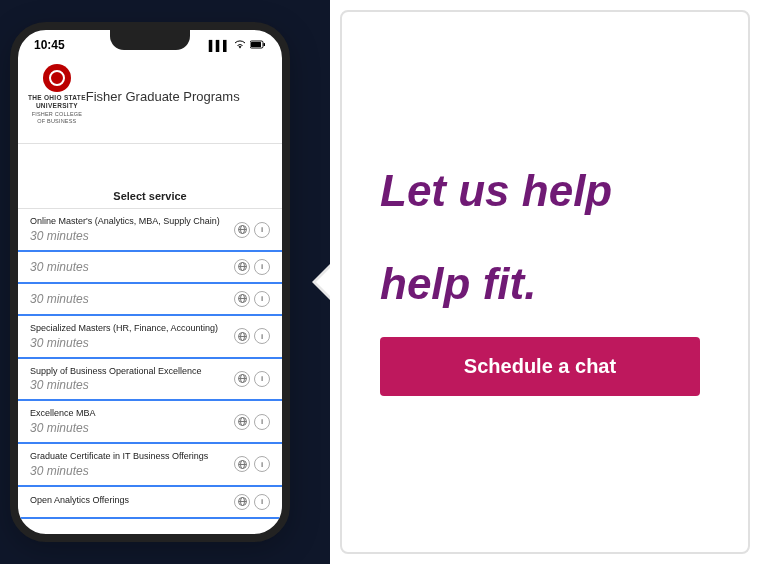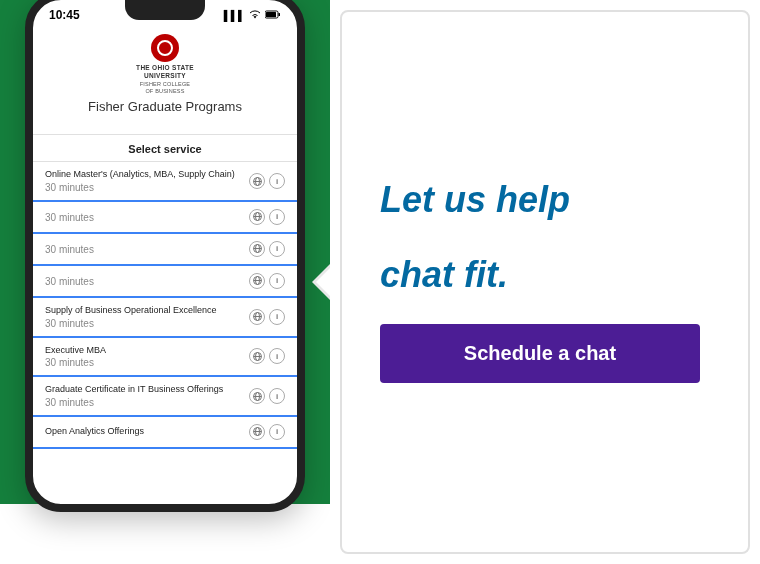--- a/index.html
+++ b/index.html
@@ -8,25 +8,24 @@
       height: 564px;
       display: flex;
       background: #ffffff;
       font-family: -apple-system, BlinkMacSystemFont, 'Segoe UI', Arial, sans-serif;
       overflow: hidden;
     }
 
     
     .left-panel {
       width: 330px;
-      height: 504px;
-      background: #15803d;
-      display: flex;
-      align-items: center;
-      justify-content: center;
+      height: 564px;
+      background: #0f172a;
+      display: flex;
+      align-items: center;
       padding: 20px 10px;
     }
 
     
     .phone {
       width: 280px;
       height: 520px;
       background: #ffffff;
       border-radius: 36px;
       border: 8px solid #222222;
@@ -77,23 +76,23 @@
     .phone-content {
       flex: 1;
       overflow: hidden;
       display: flex;
       flex-direction: column;
     }
 
     
     .app-header {
       display: flex;
-      flex-direction: column;
-      align-items: center;
-      padding: 8px 10px 20px;
+      flex-direction: row;
+      align-items: center;
+      padding: 8px 10px 14px;
       border-bottom: 1px solid #e0e0e0;
       flex-shrink: 0;
     }
 
     .osu-logo-container {
       display: flex;
       flex-direction: column;
       align-items: center;
       margin-bottom: 4px;
     }
@@ -141,20 +140,21 @@
       color: #333333;
       font-weight: 400;
     }
 
     
     .service-section {
       flex: 1;
       overflow: hidden;
       display: flex;
       flex-direction: column;
+      margin-top: 38px;
     }
 
     .service-section-header {
       font-size: 11px;
       font-weight: 700;
       text-align: center;
       padding: 8px 0 6px;
       color: #222222;
       border-bottom: 1px solid #e0e0e0;
       flex-shrink: 0;
@@ -184,23 +184,24 @@
       color: #222222;
       font-weight: 400;
       line-height: 1.3;
       white-space: nowrap;
       overflow: hidden;
       text-overflow: ellipsis;
       max-width: 190px;
     }
 
     .service-item-duration {
-      font-size: 10px;
+      font-size: 12px;
       color: #888888;
       margin-top: 1px;
+      font-style: italic;
     }
 
     .service-item-icons {
       display: flex;
       align-items: center;
       gap: 4px;
       flex-shrink: 0;
     }
 
     .icon-globe, .icon-info {
@@ -257,30 +258,30 @@
 
     .bubble-border {
       position: absolute;
       inset: 10px;
       border: 2px solid #e0e0e0;
       border-radius: 8px;
       pointer-events: none;
     }
 
     .headline {
-      font-size: 36px;
+      font-size: 44px;
       font-weight: 900;
-      color: #0369a1;
+      color: #701a75;
       line-height: 1.05;
       margin-bottom: 30px;
       font-style: italic;
     }
 
     .schedule-btn {
-      background: #4c1d95;
+      background: #be185d;
       color: #ffffff;
       border: none;
       padding: 18px 20px;
       font-size: 20px;
       font-weight: 700;
       border-radius: 4px;
       cursor: pointer;
       width: 100%;
       max-width: 320px;
       text-align: center;
@@ -379,20 +380,21 @@
                     <ellipse cx="4.5" cy="4.5" rx="2" ry="4" fill="none" stroke="#777" stroke-width="1"></ellipse>
                     <line x1="0.5" y1="4.5" x2="8.5" y2="4.5" stroke="#777" stroke-width="1"></line>
                   </svg>
               </div>
               <div class="icon-info">i</div>
             </div>
           </div>
 
           <div class="service-item">
             <div class="service-item-info">
+              <div class="service-item-name">Specialized Masters (HR, Finance, Accounting)</div>
               <div class="service-item-duration">30 minutes</div>
             </div>
             <div class="service-item-icons">
               <div class="icon-globe">
                 <svg width="9" height="9" viewBox="0 0 9 9">
                     <circle cx="4.5" cy="4.5" r="4" fill="none" stroke="#777" stroke-width="1"></circle>
                     <ellipse cx="4.5" cy="4.5" rx="2" ry="4" fill="none" stroke="#777" stroke-width="1"></ellipse>
                     <line x1="0.5" y1="4.5" x2="8.5" y2="4.5" stroke="#777" stroke-width="1"></line>
                   </svg>
               </div>
@@ -412,21 +414,21 @@
                     <ellipse cx="4.5" cy="4.5" rx="2" ry="4" fill="none" stroke="#777" stroke-width="1"></ellipse>
                     <line x1="0.5" y1="4.5" x2="8.5" y2="4.5" stroke="#777" stroke-width="1"></line>
                   </svg>
               </div>
               <div class="icon-info">i</div>
             </div>
           </div>
 
           <div class="service-item">
             <div class="service-item-info">
-              <div class="service-item-name">Executive MBA</div>
+              <div class="service-item-name">Excellence MBA</div>
               <div class="service-item-duration">30 minutes</div>
             </div>
             <div class="service-item-icons">
               <div class="icon-globe">
                 <svg width="9" height="9" viewBox="0 0 9 9">
                     <circle cx="4.5" cy="4.5" r="4" fill="none" stroke="#777" stroke-width="1"></circle>
                     <ellipse cx="4.5" cy="4.5" rx="2" ry="4" fill="none" stroke="#777" stroke-width="1"></ellipse>
                     <line x1="0.5" y1="4.5" x2="8.5" y2="4.5" stroke="#777" stroke-width="1"></line>
                   </svg>
               </div>
@@ -472,16 +474,16 @@
       </div>
     </div>
   </div>
 </div>
 
 <div class="right-panel">
   <div class="bubble-border"></div>
   <div class="headline">
     <span>Let us help</span><br>
     <br>
-    <span>chat fit.</span>
+    <span>help fit.</span>
   </div>
   <button class="schedule-btn">Schedule a chat</button>
 </div>
 
 </body></html>

